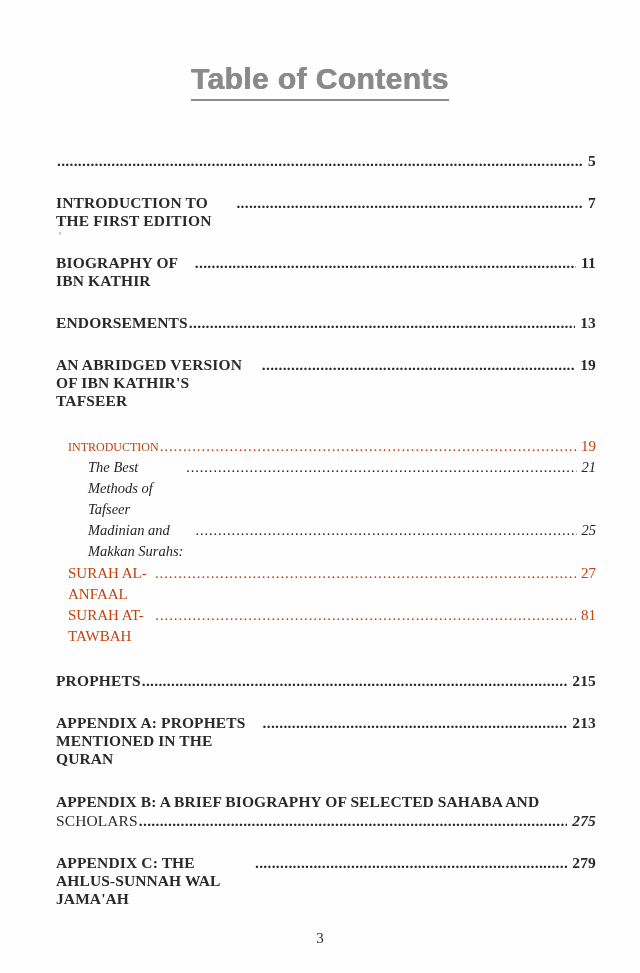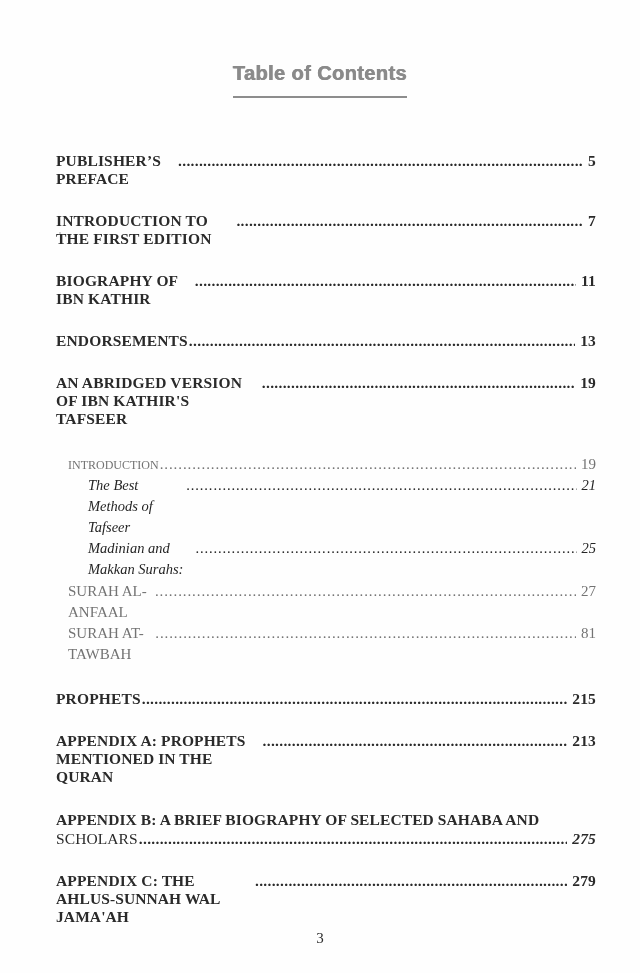--- a/index.html
+++ b/index.html
@@ -27,25 +27,25 @@
     position: absolute;
     top: 62px;
     left: 0;
     width: 640px;
     text-align: center;
   }
   .toc-title {
     display: inline-block;
     font-family: "Liberation Sans", sans-serif;
     font-weight: bold;
-    font-size: 20px;
+    font-size: 30px;
     letter-spacing: 0.4px;
     color: #8a8a8a;
     text-shadow: 0.4px 0 0 #9a9a9a, -0.3px 0 0 #8f8f8f;
-    padding-bottom: 11px;
+    padding-bottom: 3px;
     border-bottom: 2.5px solid #8d8d8d;
   }
 
   
   .toc {
     position: absolute;
     top: 152px;
     left: 56px;
     width: 540px;
   }
@@ -110,21 +110,21 @@
   .twoline .label { font-weight: normal; letter-spacing: 0.1px; }
   .twoline .leader::after { letter-spacing: 0.3px; font-weight: bold; }
   .twoline .pageno { font-weight: bold; font-style: italic; }
 
   
   .lvl1 {
     margin-left: 12px;
     width: calc(100% - 12px);
     font-size: 15px;
     line-height: 1.42;
-    color: #737373;
+    color: #c2410c;
   }
   .lvl1 .leader::after { letter-spacing: 0.9px; }
 
   .smallcaps .label {
     font-variant: small-caps;
     text-transform: lowercase;
     font-size: 16.5px;
   }
   .smallcaps .label::first-letter { font-size: 1em; }
 
@@ -172,21 +172,20 @@
 
   <div class="toc-title-wrap">
     <span class="toc-title">Table of Contents</span>
   </div>
 
   <div class="speck"></div>
 
   <div class="toc" id="toc-list">
       <div class="entry lvl0 ">
         <div class="row">
-          <span class="label">PUBLISHER’S PREFACE</span>
           <span class="leader"></span>
           <span class="pageno">5</span>
         </div>
       </div>
       <div class="entry lvl0 ">
         <div class="row">
           <span class="label">INTRODUCTION TO THE FIRST EDITION </span>
           <span class="leader"></span>
           <span class="pageno">7</span>
         </div>

